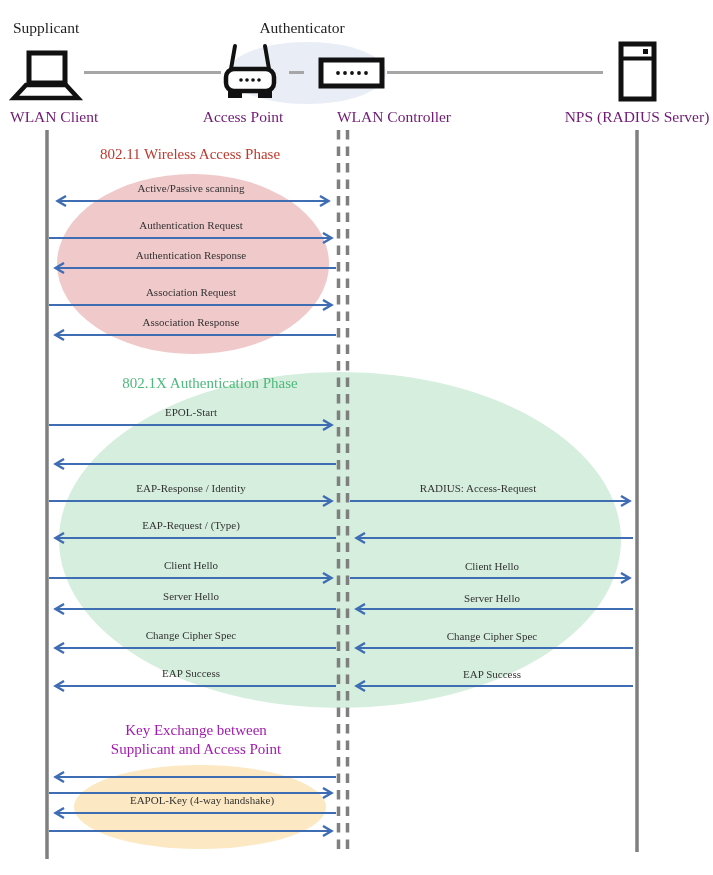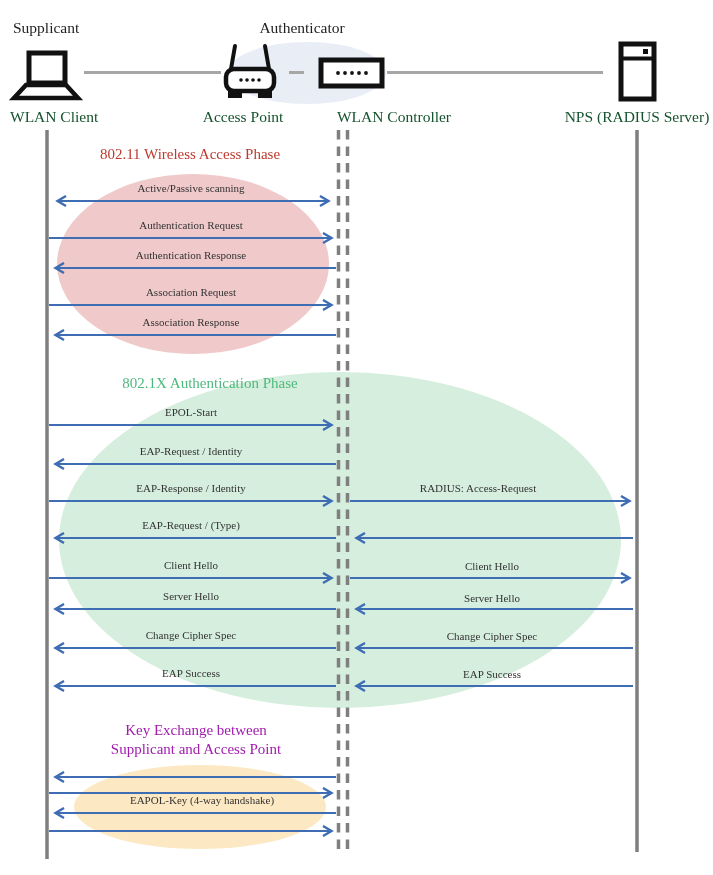--- a/index.html
+++ b/index.html
@@ -3,21 +3,21 @@
 <meta charset="utf-8">
 <style>
   html,body{margin:0;padding:0;background:#fff;}
   #stage{
     position:relative;width:713px;height:875px;background:#fff;overflow:hidden;
     font-family:Liberation Serif, serif;color:#262626;
   }
   #gfx{position:absolute;left:0;top:0;z-index:1;}
   .lbl{position:absolute;z-index:2;white-space:nowrap;}
   .role{font-size:15.5px;color:#1f1f1f;}
-  .device{font-size:15.5px;color:#14532d;}
+  .device{font-size:15.5px;color:#701a75;}
   .center{transform:translateX(-50%);text-align:center;}
   .msg{font-size:11px;color:#333;}
   .phase-title{font-size:15px;font-weight:400;}
   .pt-red{color:#bd3a2f;}
   .pt-green{color:#4eb97d;}
   .pt-orange{color:#a21caf;line-height:19px;}
 </style>
 </head>
 <body>
 
@@ -121,21 +121,20 @@
     <div>Key Exchange between</div>
     <div>Supplicant and Access Point</div>
   </div>
 
   <div class="lbl msg center" style="left:191px;top:182px;">Active/Passive scanning</div>
   <div class="lbl msg center" style="left:191px;top:219px;">Authentication Request</div>
   <div class="lbl msg center" style="left:191px;top:249px;">Authentication Response</div>
   <div class="lbl msg center" style="left:191px;top:286px;">Association Request</div>
   <div class="lbl msg center" style="left:191px;top:316px;">Association Response</div>
   <div class="lbl msg center" style="left:191px;top:406px;">EPOL-Start</div>
-  <div class="lbl msg center" style="left:191px;top:445px;">EAP-Request / Identity</div>
   <div class="lbl msg center" style="left:191px;top:482px;">EAP-Response / Identity</div>
   <div class="lbl msg center" style="left:191px;top:519px;">EAP-Request / (Type)</div>
   <div class="lbl msg center" style="left:191px;top:559px;">Client Hello</div>
   <div class="lbl msg center" style="left:191px;top:590px;">Server Hello</div>
   <div class="lbl msg center" style="left:191px;top:629px;">Change Cipher Spec</div>
   <div class="lbl msg center" style="left:191px;top:667px;">EAP Success</div>
   <div class="lbl msg center" style="left:202px;top:794px;">EAPOL-Key (4-way handshake)</div>
 
   <div class="lbl msg center" style="left:478px;top:482px;">RADIUS: Access-Request</div>
   <div class="lbl msg center" style="left:492px;top:560px;">Client Hello</div>

